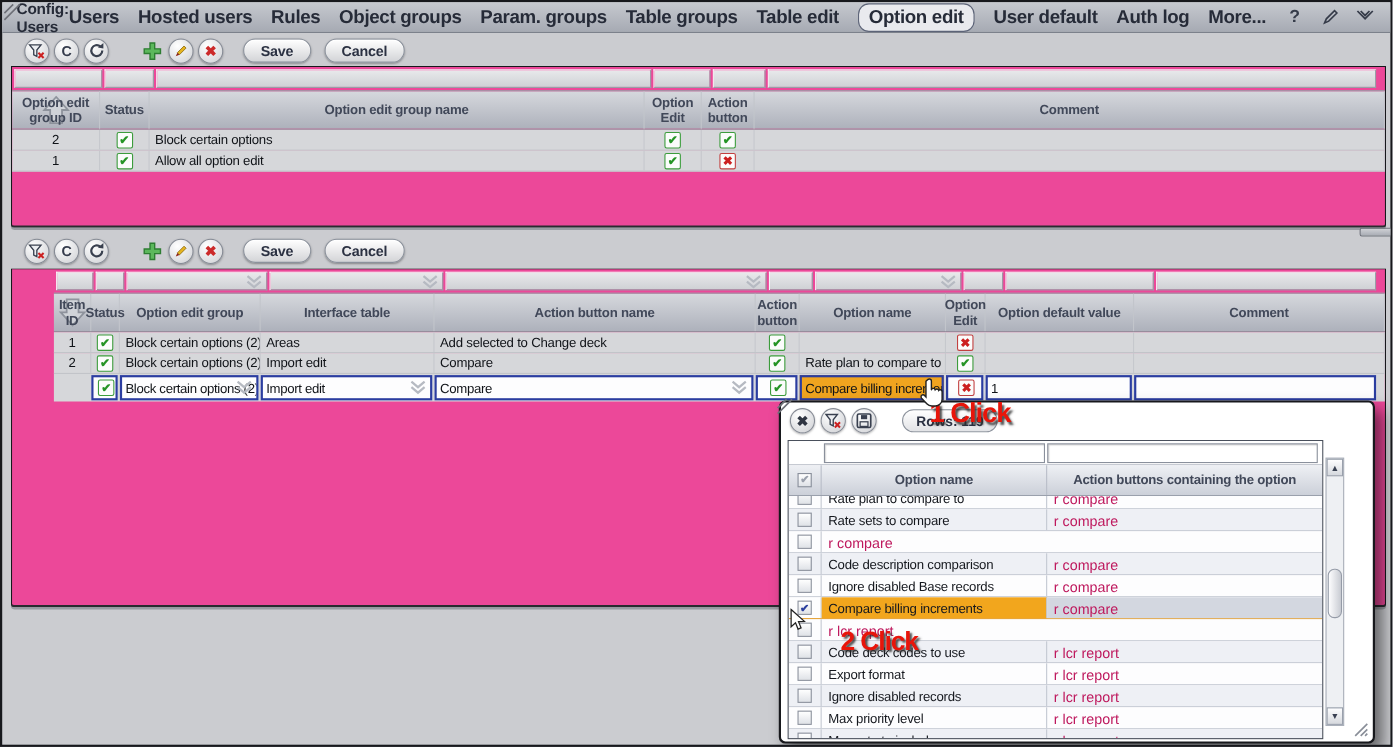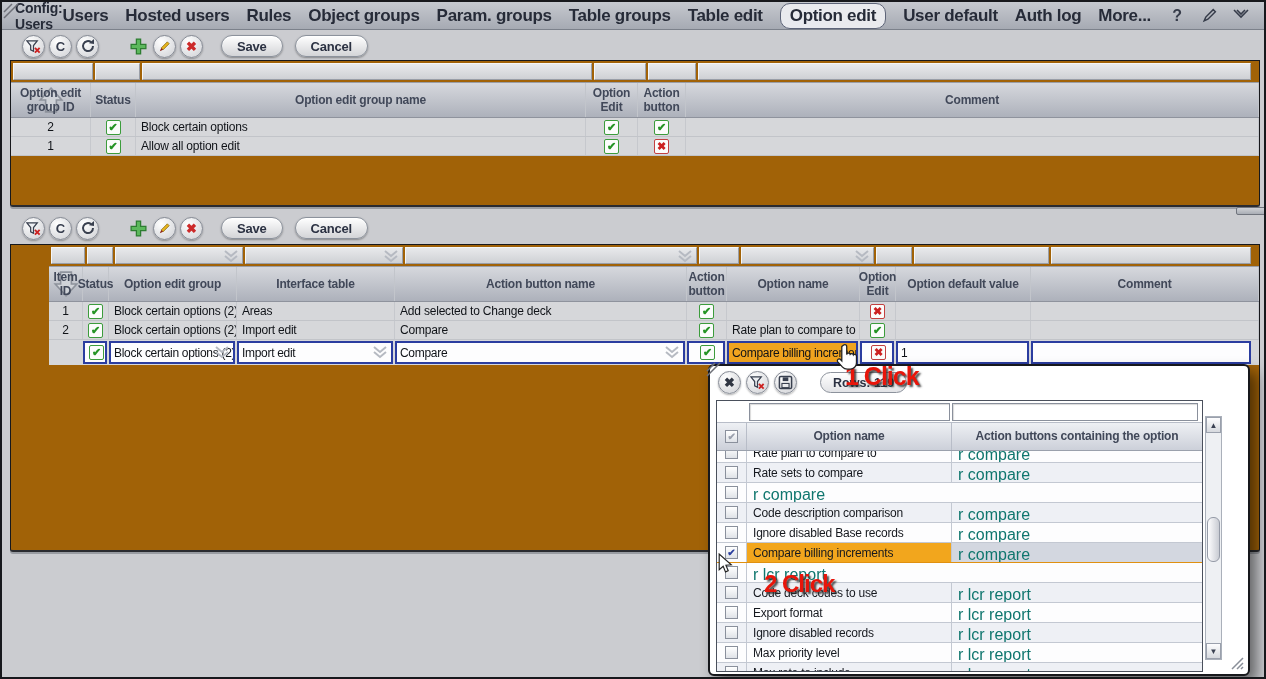--- a/index.html
+++ b/index.html
@@ -31,21 +31,21 @@
     font-weight:bold; font-size:13px; color:#343b4c; }
   .flatbtn { width:22px; height:22px; display:flex; align-items:center; justify-content:center; margin-right:4px; }
   .tb-gap { width:24px; }
   .pillbtn { height:22px; border-radius:12px; border:1px solid #8c929c;
     background:linear-gradient(#ffffff,#d3d4d7);
     box-shadow:0 1px 2px rgba(0,0,0,.35), inset 0 1px 0 #fff;
     font-weight:bold; font-size:13px; color:#2b3142; padding:0 15px; margin-right:12px;
     display:flex; align-items:center; letter-spacing:-0.2px; }
 
   
-  .panel { position:absolute; left:8px; width:1250px; background:#a16207;
+  .panel { position:absolute; left:8px; width:1250px; background:#ec4899;
     border:1px solid #17181c; border-bottom:2px solid #2a2b30; border-radius:0 0 3px 3px;
     box-shadow:0 2px 0 rgba(120,124,132,.6); overflow:hidden; }
   .frow { display:flex; padding:2px 0 2px 2px; }
   .fcell { height:17px; margin-right:2px; position:relative;
     background:linear-gradient(#e8e9eb,#cfd1d5);
     border:1px solid; border-color:#f5f6f7 #999ea7 #999ea7 #f5f6f7; }
   .fchev { position:absolute; right:3px; top:2px; }
   .hrow { display:flex; background:linear-gradient(#d6d8dd,#adb1bb);
     border-top:1px solid #9a9ea7; border-bottom:1px solid #8f939d; }
   .hcell { position:relative; display:flex; flex-direction:column; align-items:center; justify-content:center;
@@ -94,21 +94,21 @@
   .phrow { display:flex; height:28px; background:linear-gradient(#eef0f4,#ccd0d9); border-bottom:1px solid #9aa0ac; }
   .phcell { display:flex; align-items:center; justify-content:center; text-align:center;
     font-weight:bold; font-size:12px; line-height:13px; color:#414859; border-right:1px solid #b8bdc8; letter-spacing:-0.2px; }
   .prows { position:absolute; left:0; top:50px; width:485px; height:222px; overflow:hidden; }
   .prow { display:flex; height:20px; border-bottom:1px solid #c3c8d2; background:#fdfdfe; }
   .prow:first-child { margin-top:-8px; }
   .prow.alt { background:#eef0f5; }
   .pcb-cell { width:30px; display:flex; align-items:center; justify-content:center; border-right:1px solid #c3c8d2; }
   .pname { width:205px; border-right:1px solid #c3c8d2; font-size:12px; color:#15181e;
     padding:3px 0 0 6px; white-space:nowrap; overflow:hidden; letter-spacing:-0.2px; }
-  .pact { width:250px; font-size:16px; color:#0f766e; padding:3px 0 0 6px; white-space:nowrap; overflow:hidden; }
+  .pact { width:250px; font-size:13px; color:#be185d; padding:3px 0 0 6px; white-space:nowrap; overflow:hidden; }
   .prow.sel .pname { background:#f2a61d; }
   .prow.sel .pact { background:#d3d7e0; }
   .prow.sel { border-bottom:1px solid #e09010; }
   .cb { width:13px; height:13px; border:1px solid #8a909c; background:linear-gradient(#ffffff,#dfe2e7);
     display:flex; align-items:center; justify-content:center; font-size:10px; font-weight:bold; color:#2b3f9e; }
   .cb.hdr { color:#9aa0ac; }
   .cb-on { color:#2b3f9e; }
   .pc1{width:30px}.pc2{width:205px}.pc3{width:250px}
 
   

